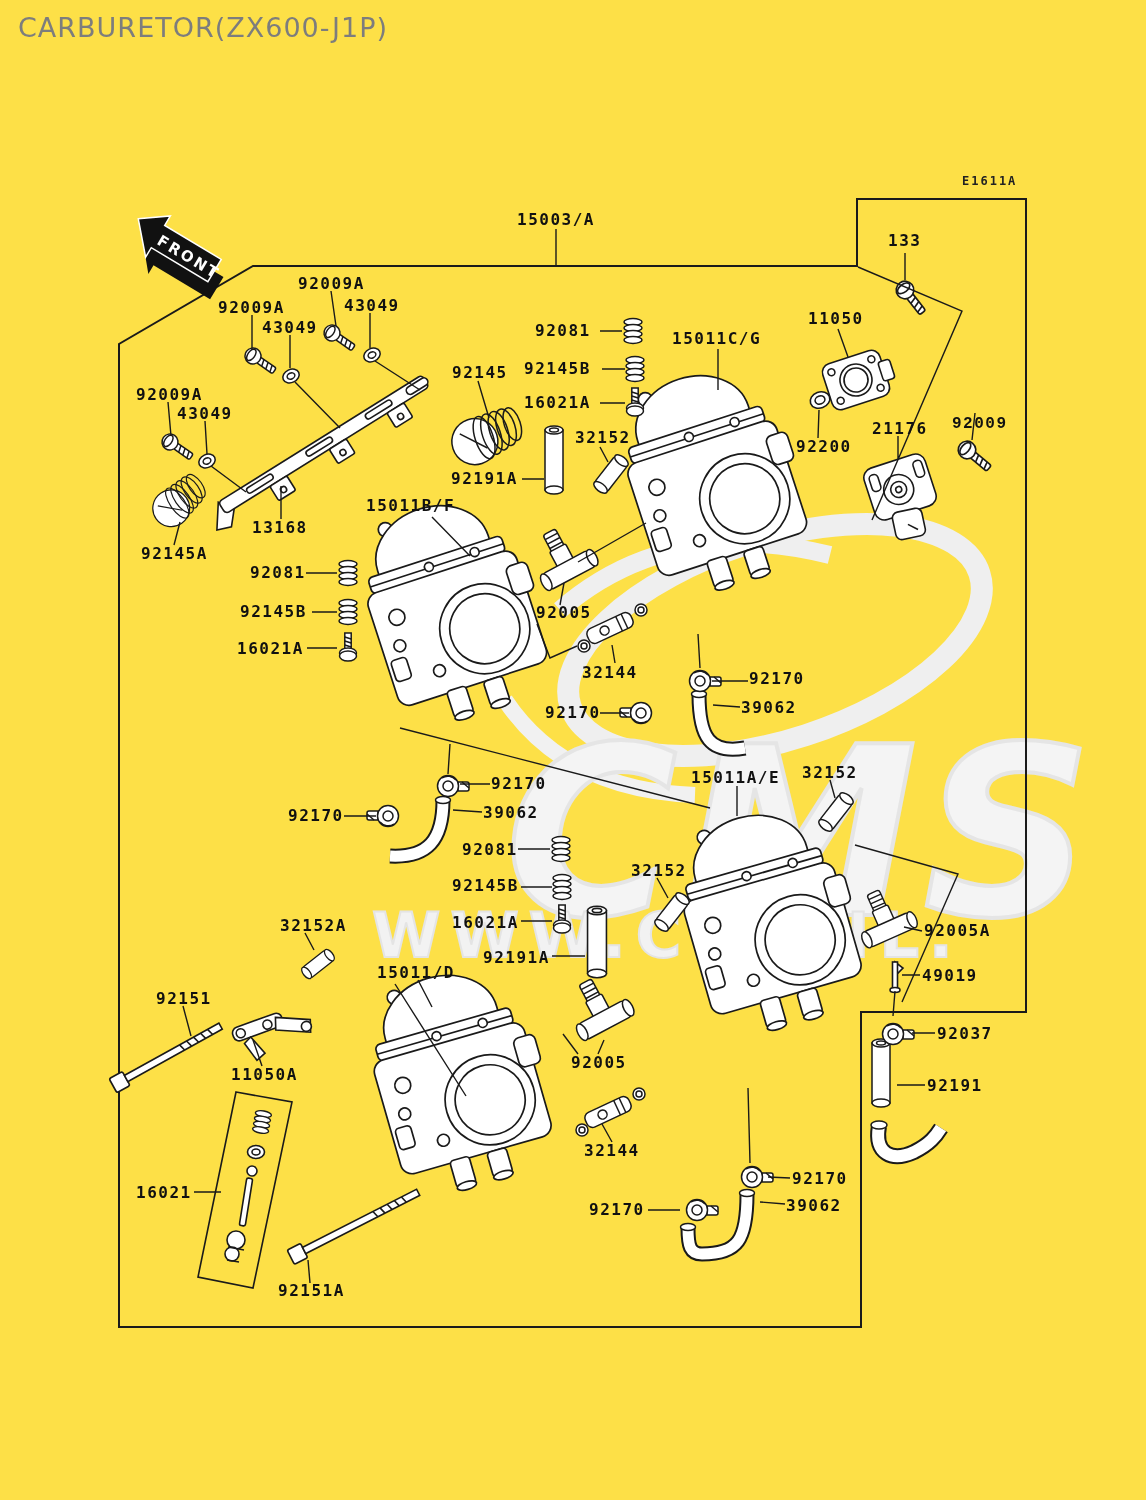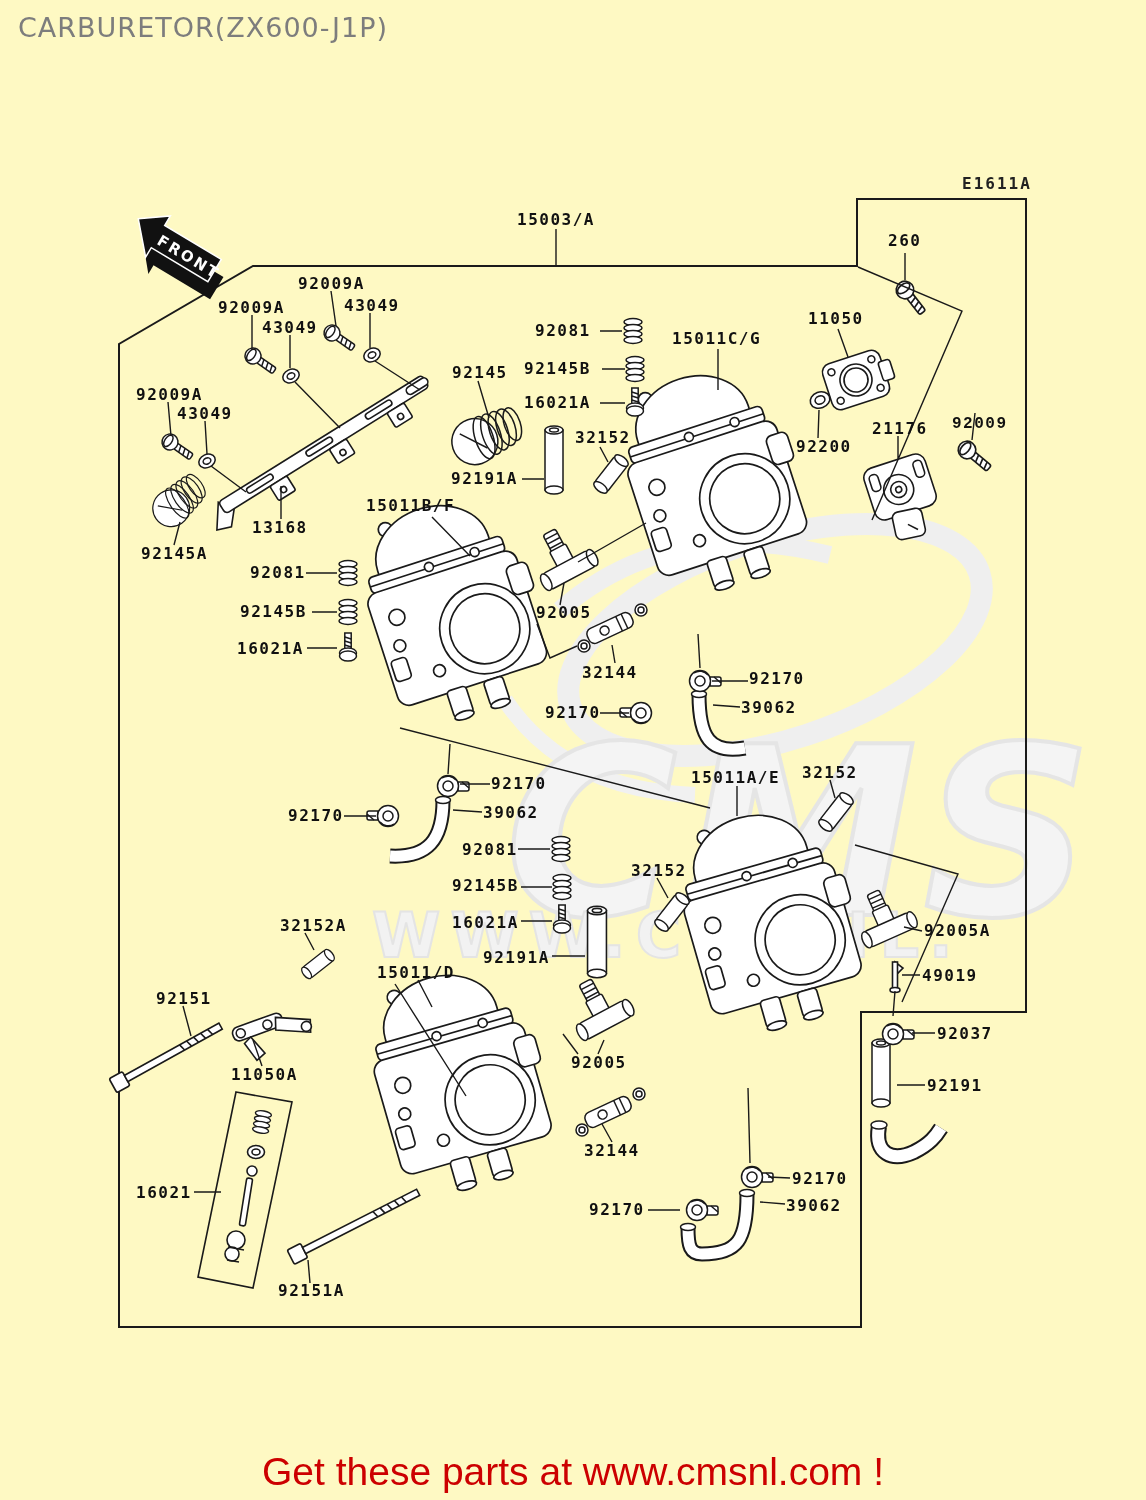--- a/index.html
+++ b/index.html
@@ -1,32 +1,32 @@
 <!DOCTYPE html>
 <html><head>
 <meta charset="utf-8">
 <style>
   html,body{margin:0;padding:0;}
   .page{
     position:relative;
     width:1146px;height:1500px;
-    background:#fef9c3;
+    background:#fde047;
     overflow:hidden;
     font-family:"DejaVu Sans", sans-serif;
   }
   .title{
     position:absolute;left:18px;top:12px;
     font-family:"DejaVu Sans", sans-serif;
     font-size:27px;color:#7d7d7d;letter-spacing:1px;
     white-space:nowrap;
   }
   .ecode{
     position:absolute;left:962px;top:174px;
     font-family:"DejaVu Sans Mono", monospace;
-    font-weight:bold;font-size:16px;color:#222;letter-spacing:2px;
+    font-weight:bold;font-size:12px;color:#222;letter-spacing:2px;
     white-space:nowrap;
   }
   svg.art{position:absolute;left:0;top:0;}
   .part-label{
     position:absolute;
     font-family:"DejaVu Sans Mono", monospace;
     font-weight:bold;
     font-size:16px;line-height:1.05;
     color:#111;letter-spacing:1.5px;
     white-space:nowrap;
@@ -374,21 +374,21 @@
       <div class="part-label" style="left: 218px; top: 300px;">92009A</div>
       <div class="part-label" style="left: 262px; top: 320px;">43049</div>
       <div class="part-label" style="left: 136px; top: 387px;">92009A</div>
       <div class="part-label" style="left: 177px; top: 406px;">43049</div>
       <div class="part-label" style="left: 452px; top: 365px;">92145</div>
       <div class="part-label" style="left: 535px; top: 323px;">92081</div>
       <div class="part-label" style="left: 524px; top: 361px;">92145B</div>
       <div class="part-label" style="left: 524px; top: 395px;">16021A</div>
       <div class="part-label" style="left: 672px; top: 331px;">15011C/G</div>
       <div class="part-label" style="left: 808px; top: 311px;">11050</div>
-      <div class="part-label" style="left: 888px; top: 233px;">260</div>
+      <div class="part-label" style="left: 888px; top: 233px;">133</div>
       <div class="part-label" style="left: 796px; top: 439px;">92200</div>
       <div class="part-label" style="left: 872px; top: 421px;">21176</div>
       <div class="part-label" style="left: 952px; top: 416px; font-family: Liberation Mono, monospace;">92009</div>
       <div class="part-label" style="left: 575px; top: 430px;">32152</div>
       <div class="part-label" style="left: 451px; top: 471px;">92191A</div>
       <div class="part-label" style="left: 366px; top: 498px;">15011B/F</div>
       <div class="part-label" style="left: 252px; top: 520px;">13168</div>
       <div class="part-label" style="left: 141px; top: 546px;">92145A</div>
       <div class="part-label" style="left: 250px; top: 565px;">92081</div>
       <div class="part-label" style="left: 240px; top: 604px;">92145B</div>
@@ -418,15 +418,14 @@
       <div class="part-label" style="left: 231px; top: 1067px;">11050A</div>
       <div class="part-label" style="left: 571px; top: 1055px;">92005</div>
       <div class="part-label" style="left: 584px; top: 1143px;">32144</div>
       <div class="part-label" style="left: 136px; top: 1185px;">16021</div>
       <div class="part-label" style="left: 792px; top: 1171px;">92170</div>
       <div class="part-label" style="left: 786px; top: 1198px;">39062</div>
       <div class="part-label" style="left: 589px; top: 1202px;">92170</div>
       <div class="part-label" style="left: 278px; top: 1283px;">92151A</div>
     </div>
 
-  <div class="banner">Get these parts at www.cmsnl.com !</div>
 
 </div>
 
 </body></html>

